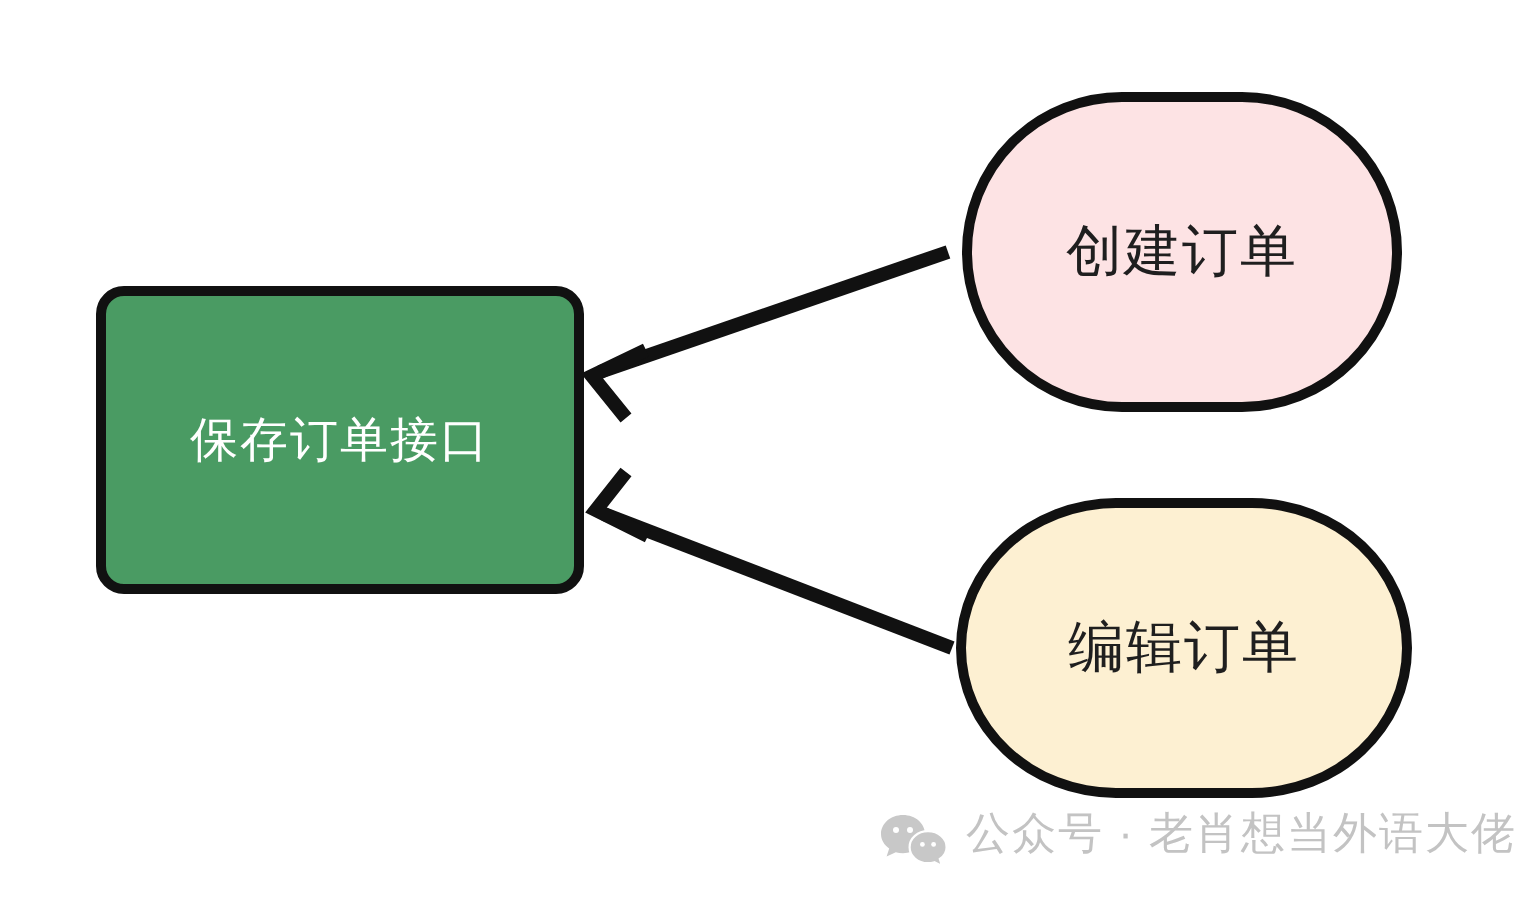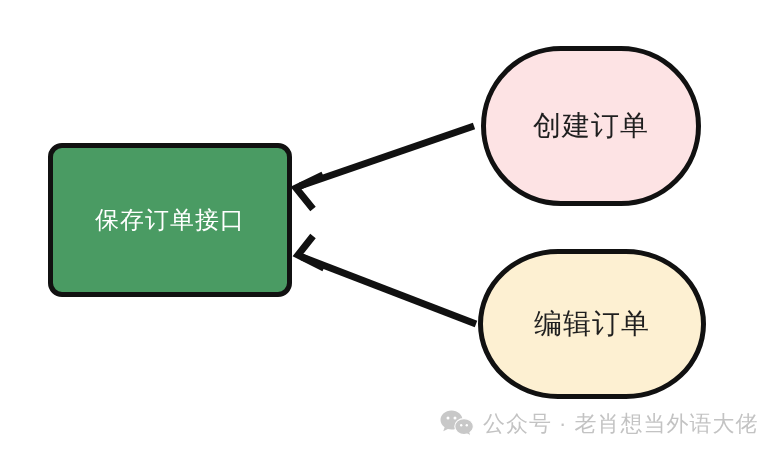--- a/index.html
+++ b/index.html
@@ -92,21 +92,20 @@
     fill: none;
   }
 
   
   #watermark {
     position: absolute;
     left: 440px;
     top: 406px;
     height: 36px;
     display: flex;
-    align-items: center;
     gap: 9px;
     color: #c3c3c3;
     font-size: 22px;
     letter-spacing: 1px;
     white-space: nowrap;
   }
   #wechat-icon {
     display: block;
     width: 34px;
     height: 30px;

